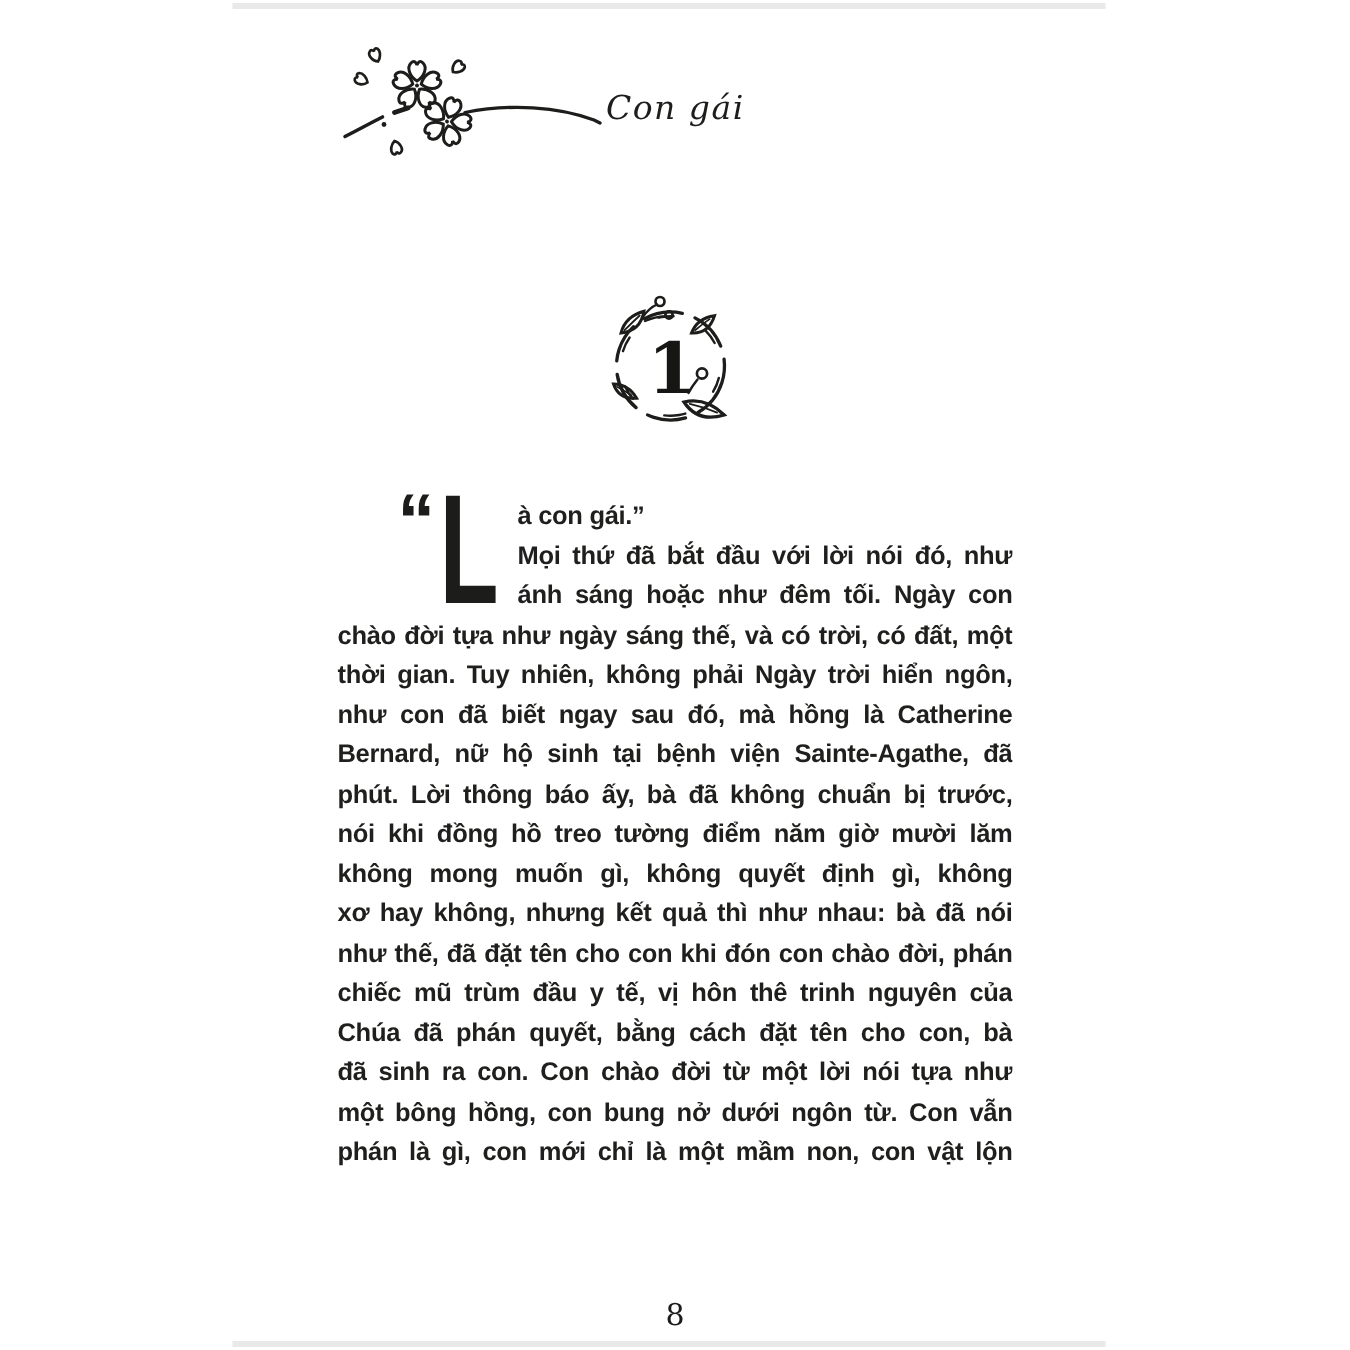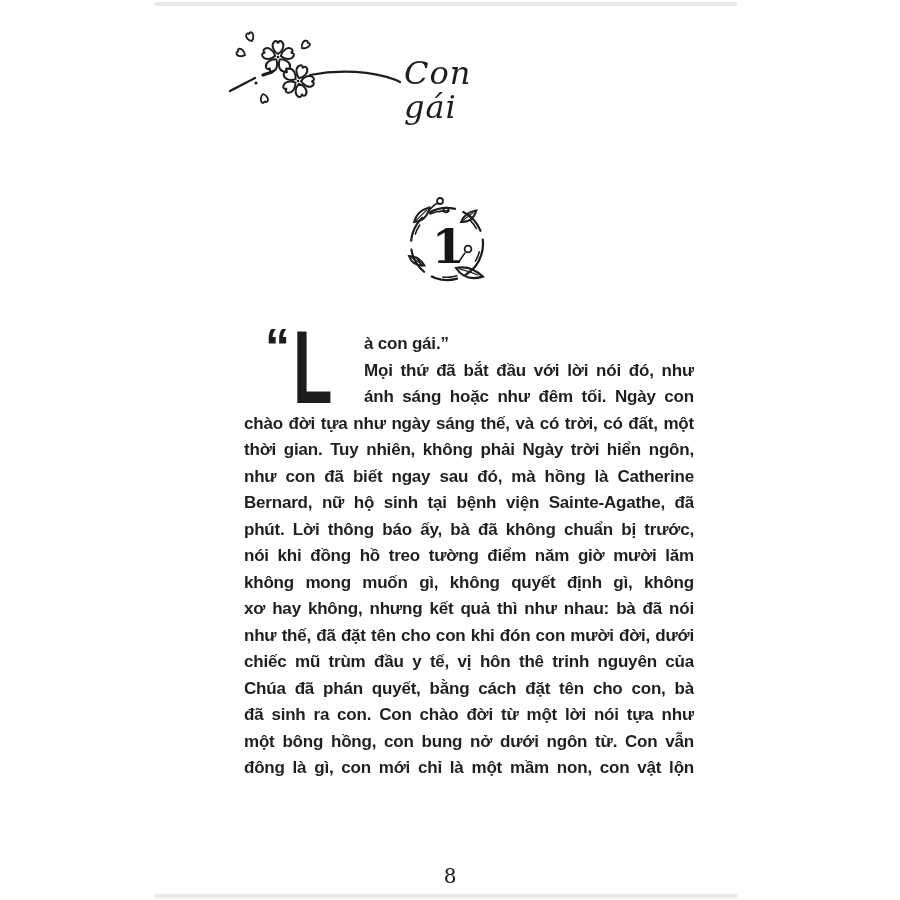--- a/index.html
+++ b/index.html
@@ -12,40 +12,40 @@
   
   .page-edge{position:absolute;left:155px;width:582px;height:4px;background:#e9e9e9;}
   .page-edge.top{top:2px;}
   .page-edge.bottom{top:894px;}
 
   
   .header-ornament{left:222px;top:24px;width:285px;height:85px;}
   .header-title{
     left:404px;top:56px;width:120px;height:36px;
     font-family:"DejaVu Serif","Liberation Serif",serif;
-    font-style:italic;font-size:32px;color:#1d1d1b;letter-spacing:1px;line-height:34px;
+    font-style:italic;font-size:22px;color:#1d1d1b;letter-spacing:1px;line-height:34px;
   }
 
   
   .chapter-wreath{left:401px;top:196px;width:94px;height:98px;}
   .chapter-number{
     left:401px;top:196px;width:94px;height:98px;
     display:flex;align-items:center;justify-content:center;
     font-family:"DejaVu Serif","Liberation Serif",serif;
     font-weight:bold;font-size:47px;color:#161614;padding-top:2px;box-sizing:border-box;
   }
 
   
   .body-paragraph{
     left:225px;top:331px;width:450px;color:#1f1f1d;
     font-weight:700;font-size:17px;letter-spacing:-0.2px;
   }
   .line{
     width:100%;height:26.5px;line-height:26.5px;box-sizing:border-box;
-    text-align:justify;text-align-last:justify;overflow:hidden;white-space:normal;margin-left:19px;
+    text-align:justify;text-align-last:justify;overflow:hidden;white-space:normal;
   }
   .line.indent{padding-left:120px;}
   .line.first{text-align:left;text-align-last:left;}
 
   .drop-cap-group{
     position:absolute;left:40px;top:-6px;height:86px;display:flex;align-items:flex-start;
   }
   .opening-quote-mark{
     font-size:50px;line-height:44px;font-weight:700;color:#1c1c1a;
     display:inline-block;margin-right:3px;
@@ -175,21 +175,21 @@
 <div class="line indent">Mọi thứ đã bắt đầu với lời nói đó, như</div>
     <div class="line indent">ánh sáng hoặc như đêm tối. Ngày con</div>
     <div class="line">chào đời tựa như ngày sáng thế, và có trời, có đất, một</div>
     <div class="line">thời gian. Tuy nhiên, không phải Ngày trời hiển ngôn,</div>
     <div class="line">như con đã biết ngay sau đó, mà hồng là Catherine</div>
     <div class="line">Bernard, nữ hộ sinh tại bệnh viện Sainte-Agathe, đã</div>
     <div class="line">phút. Lời thông báo ấy, bà đã không chuẩn bị trước,</div>
     <div class="line">nói khi đồng hồ treo tường điểm năm giờ mười lăm</div>
     <div class="line">không mong muốn gì, không quyết định gì, không</div>
     <div class="line">xơ hay không, nhưng kết quả thì như nhau: bà đã nói</div>
-    <div class="line">như thế, đã đặt tên cho con khi đón con mười đời, dưới</div>
+    <div class="line">như thế, đã đặt tên cho con khi đón con chào đời, phán</div>
     <div class="line">chiếc mũ trùm đầu y tế, vị hôn thê trinh nguyên của</div>
     <div class="line">Chúa đã phán quyết, bằng cách đặt tên cho con, bà</div>
     <div class="line">đã sinh ra con. Con chào đời từ một lời nói tựa như</div>
     <div class="line">một bông hồng, con bung nở dưới ngôn từ. Con vẫn</div>
-    <div class="line">đông là gì, con mới chỉ là một mầm non, con vật lộn</div>
+    <div class="line">phán là gì, con mới chỉ là một mầm non, con vật lộn</div>
   </div>
 
 <div class="abs footer-page-number">8</div>
 
 </body></html>

